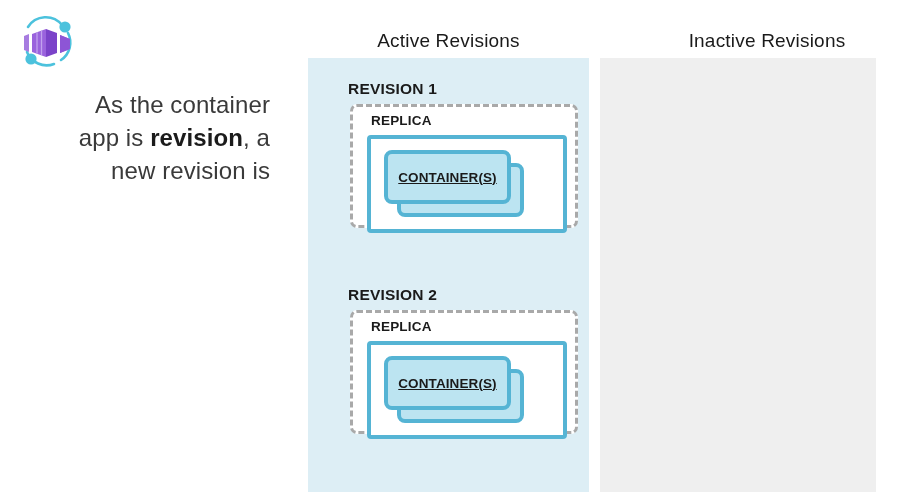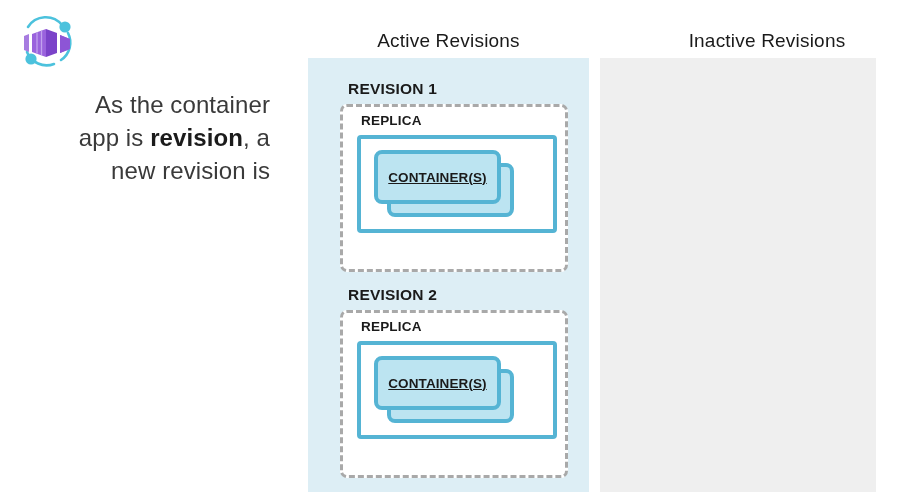--- a/index.html
+++ b/index.html
@@ -95,24 +95,24 @@
     left: 2px;
     top: 0;
     font-size: 15.5px;
     font-weight: 700;
     color: #1a1a1a;
     letter-spacing: 0.2px;
     margin-left: 12px;
   }
   .revision-box {
     position: absolute;
-    left: 6px;
+    left: 16px;
     top: 24px;
     width: 228px;
-    height: 168px;
+    height: 124px;
     box-sizing: border-box;
     border: 3px dashed #a9a9a9;
     border-radius: 7px;
     background: #ffffff;
   }
 
   
   .replica-label {
     position: absolute;
     left: 18px;

